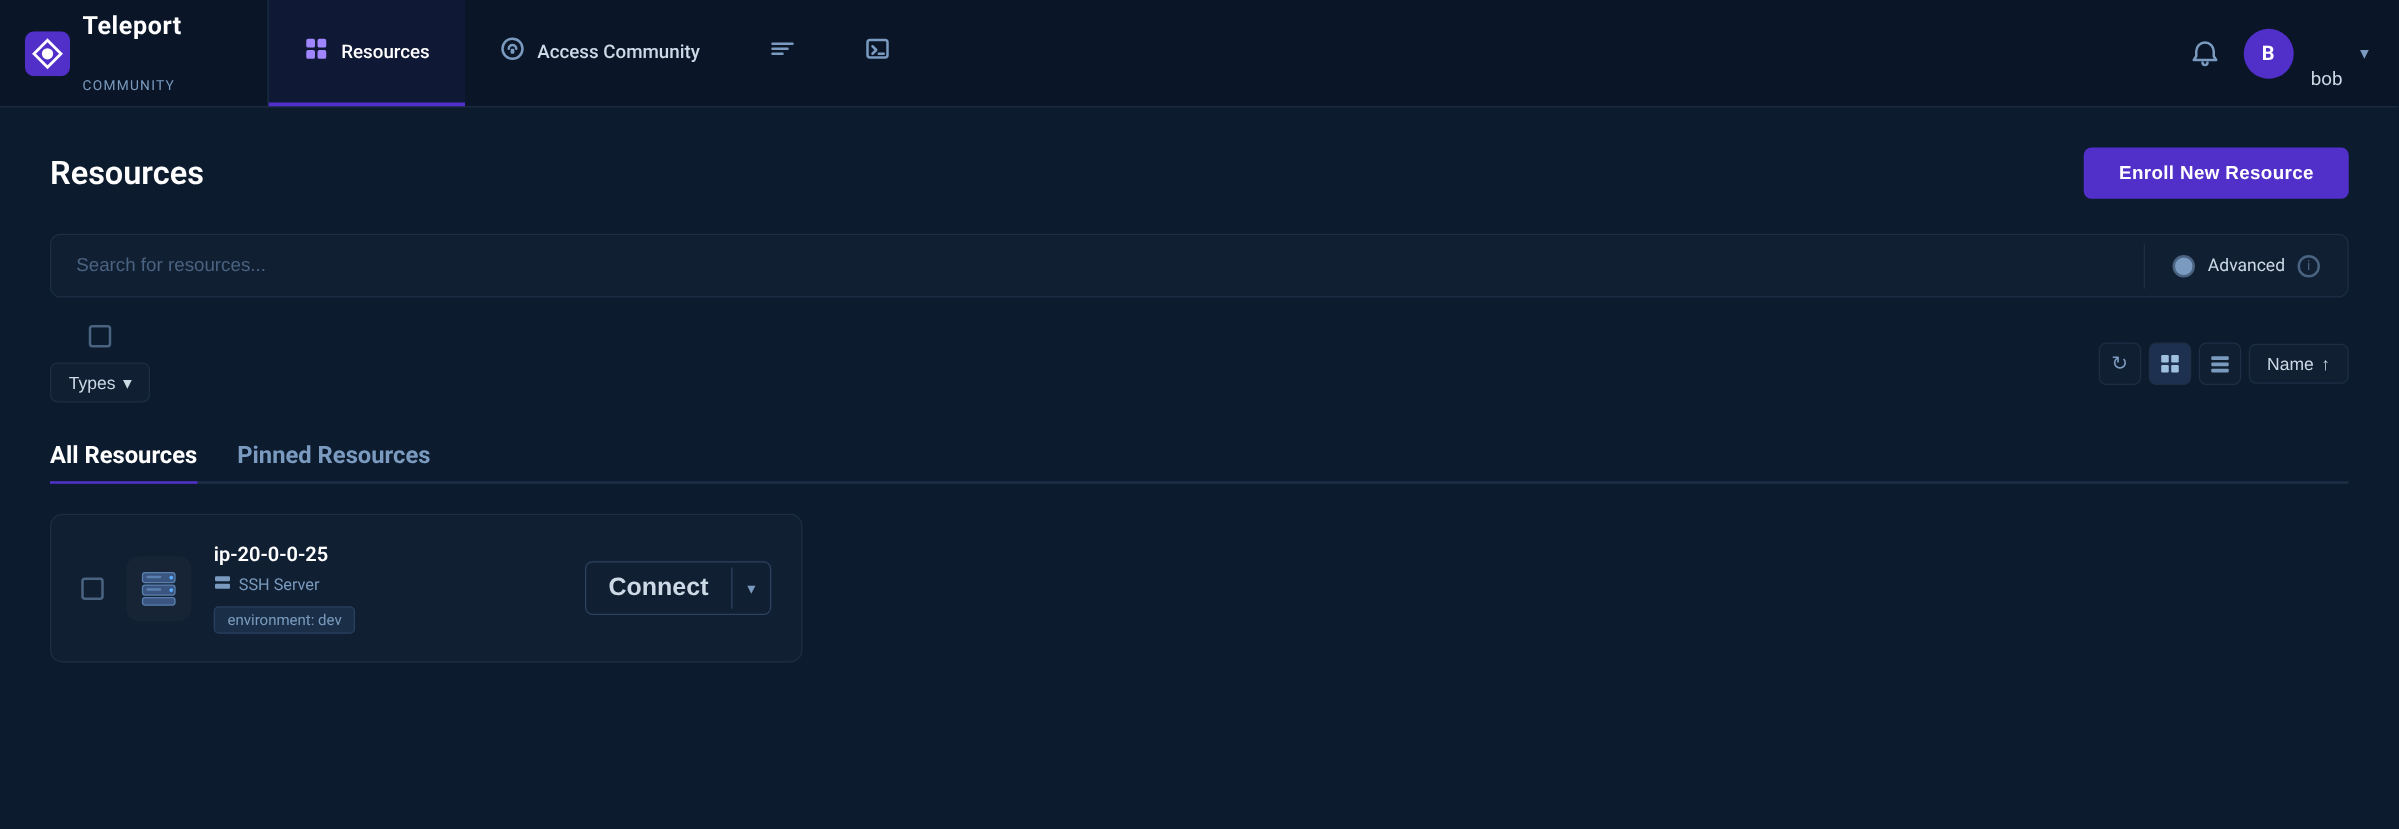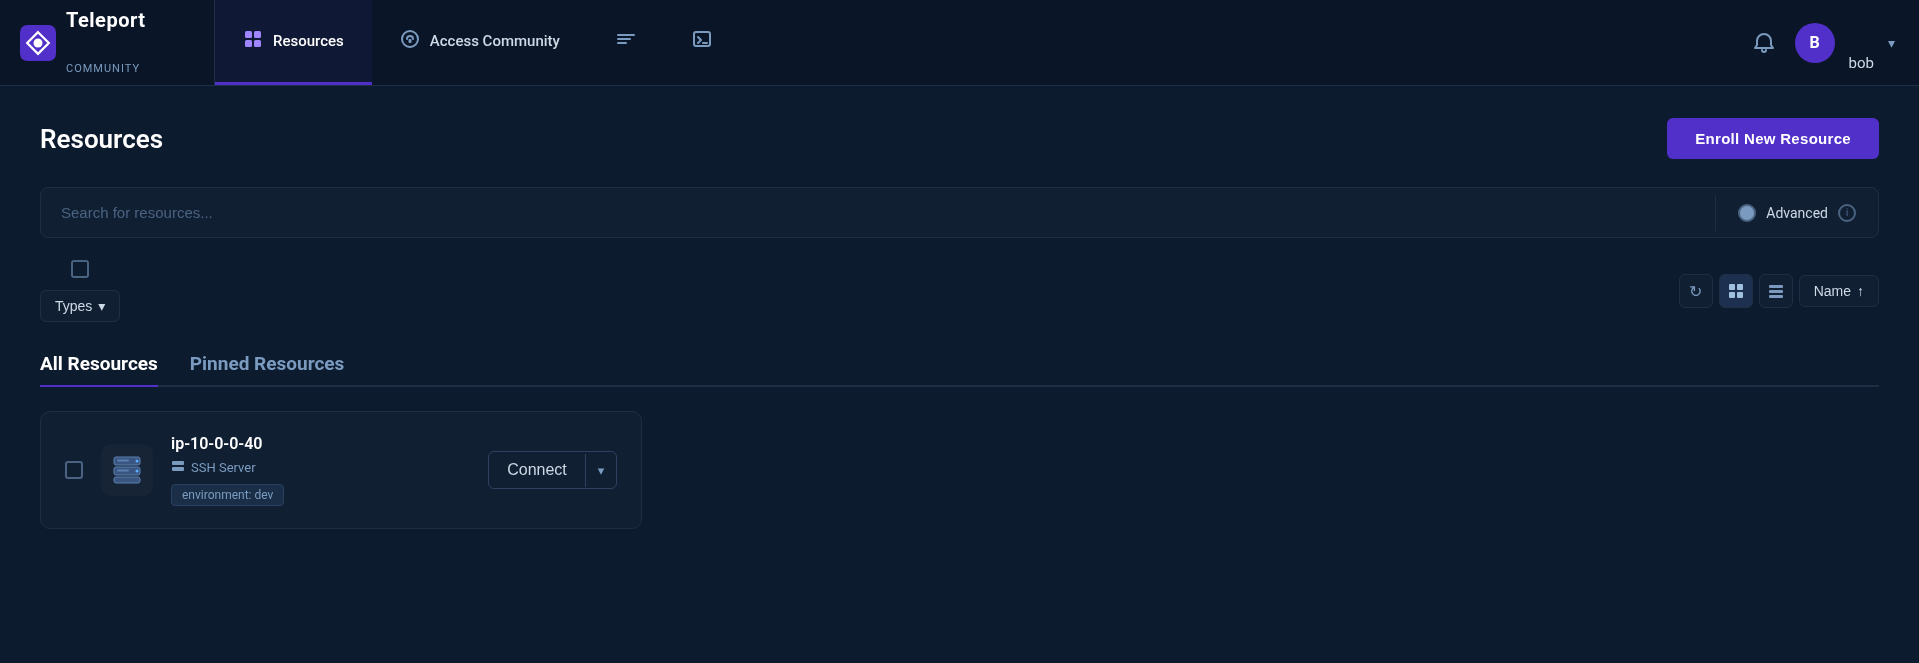--- a/index.html
+++ b/index.html
@@ -388,22 +388,22 @@
       align-items: center;
       gap: 0;
       background: #111f33;
       border: 1px solid #2e4260;
       border-radius: 6px;
       overflow: hidden;
       cursor: pointer;
     }
     .connect-main {
       padding: 9px 18px;
-      font-size: 16px;
-      font-weight: 400;
+      font-size: 20px;
+      font-weight: 700;
       color: #cdd9e5;
       border-right: 1px solid #2e4260;
       background: transparent;
       border: none;
       cursor: pointer;
       color: #cdd9e5;
     }
     .connect-arrow {
       padding: 9px 12px;
       font-size: 13px;
@@ -562,21 +562,21 @@
           <rect x="4" y="4" width="26" height="8" rx="2" fill="#3a5580" stroke="#5a80b0" stroke-width="1"></rect>
           <rect x="4" y="14" width="26" height="8" rx="2" fill="#3a5580" stroke="#5a80b0" stroke-width="1"></rect>
           <rect x="4" y="24" width="26" height="6" rx="2" fill="#3a5580" stroke="#5a80b0" stroke-width="1"></rect>
           <circle cx="27" cy="8" r="1.5" fill="#5aaeff"></circle>
           <circle cx="27" cy="18" r="1.5" fill="#5aaeff"></circle>
           <rect x="7" y="6.5" width="12" height="2" rx="1" fill="#5a80b0"></rect>
           <rect x="7" y="16.5" width="12" height="2" rx="1" fill="#5a80b0"></rect>
         </svg>
       </div>
       <div class="resource-info">
-        <div class="resource-name">ip-10-0-0-40</div>
+        <div class="resource-name">ip-20-0-0-25</div>
         <div class="resource-type-row">
           <span class="server-icon-small">
             <svg width="14" height="14" viewBox="0 0 14 14" fill="none">
                 <rect x="1" y="2" width="12" height="4" rx="1" fill="#7a9bbf"></rect>
                 <rect x="1" y="8" width="12" height="4" rx="1" fill="#7a9bbf"></rect>
               </svg>
           </span>
           <span>SSH Server</span>
         </div>
         <div class="resource-tags">

